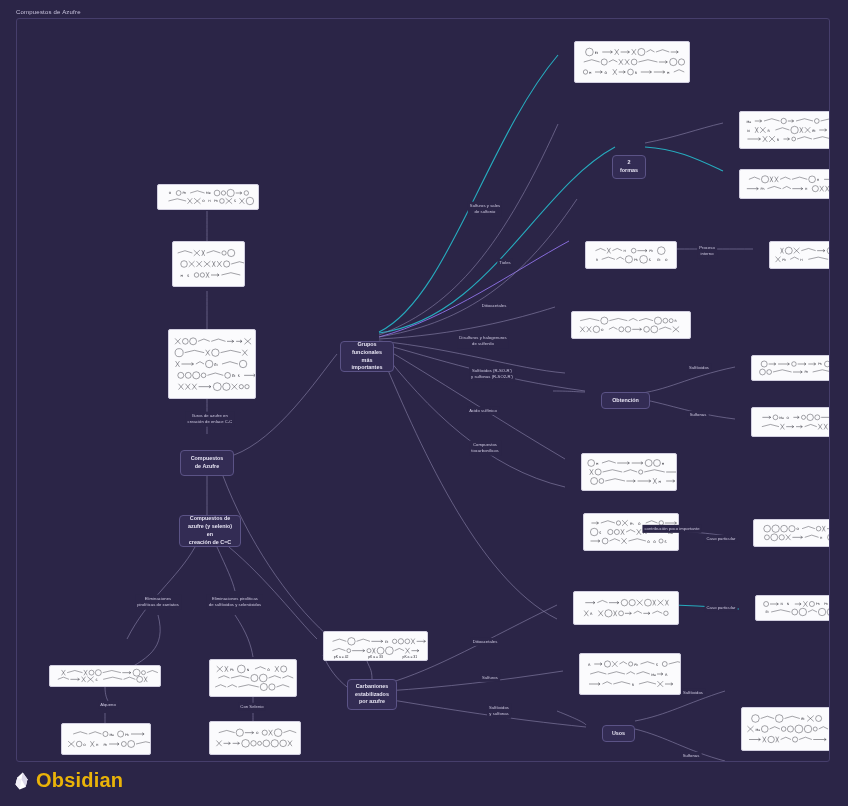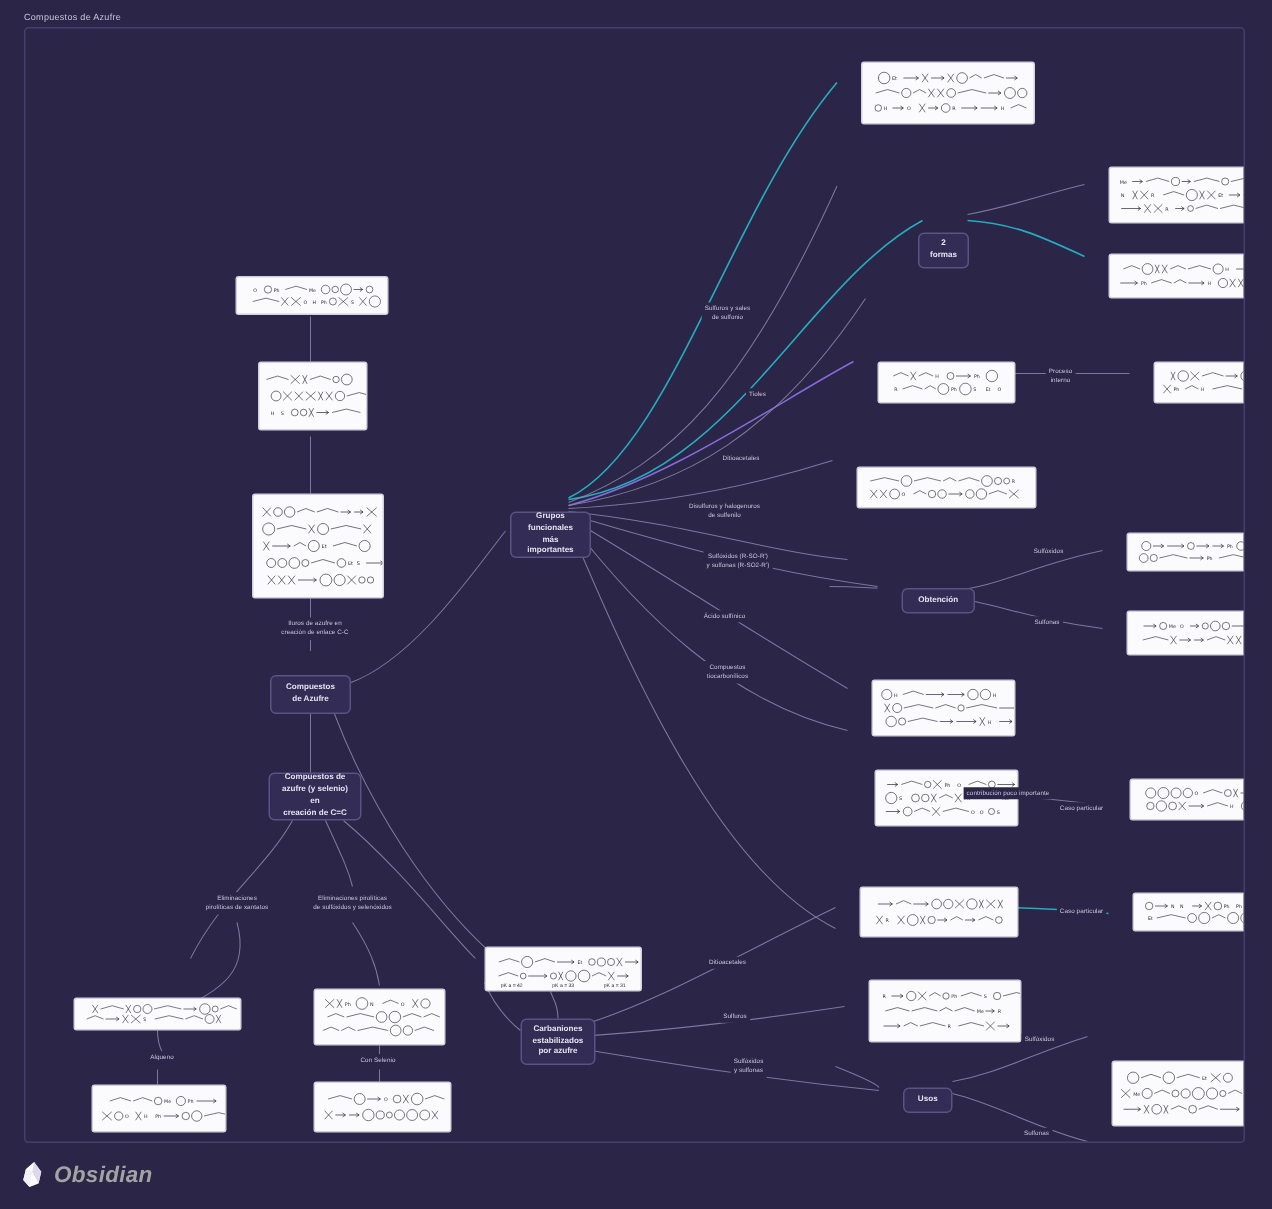--- a/index.html
+++ b/index.html
@@ -73,21 +73,21 @@
   }
   .imgcard .ink { position: absolute; left: 0; top: 0; width: 100%; height: 100%; }
 
   
   .footer {
     position: absolute; left: 14px; bottom: 14px;
     display: flex; align-items: center; gap: 7px;
   }
   .footer .logo { width: 15px; height: 18px; }
   .footer .wordmark {
-    color: #a3a3a3; font-size: 15px; font-weight: bold; letter-spacing: .2px; font-style: italic;
+    color: #eab308; font-size: 20px; font-weight: bold; letter-spacing: .2px;
   }
 </style>
 </head>
 <body>
 
 <div id="root">
 
   <div class="vault-title">Compuestos de Azufre</div>
 
   <div class="canvas-frame">

